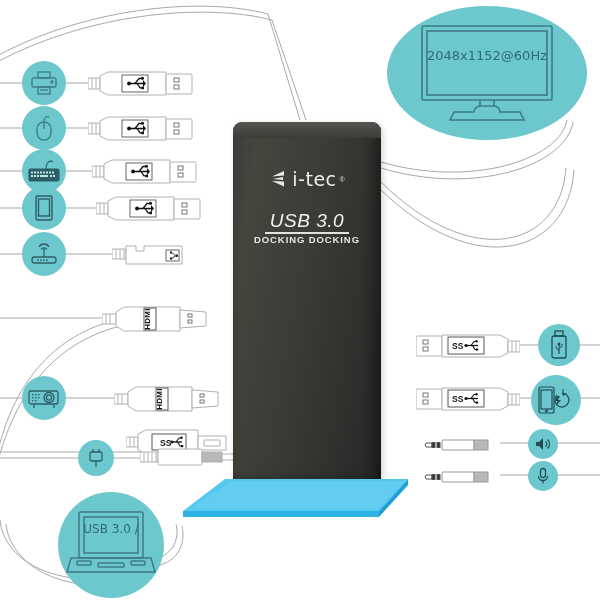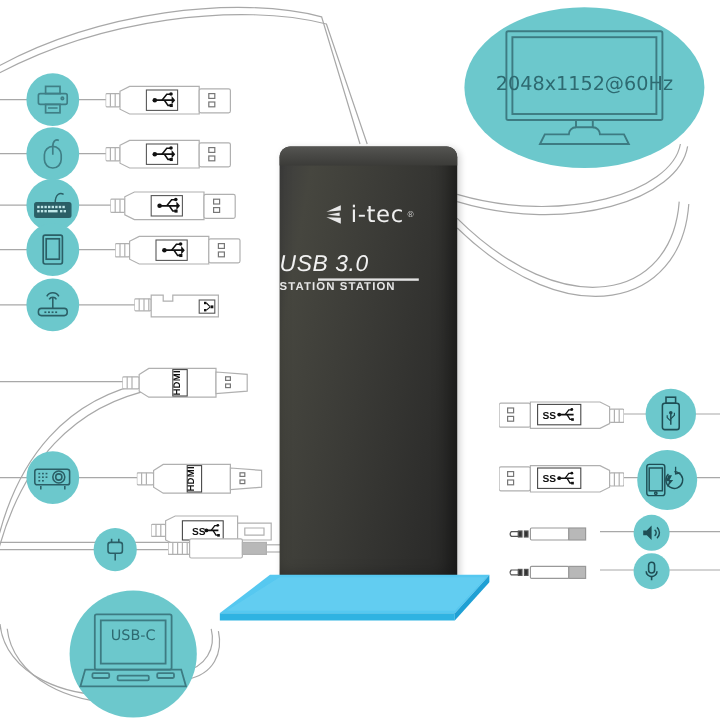--- a/index.html
+++ b/index.html
@@ -20,39 +20,39 @@
   
   .dock{position:absolute;left:233px;top:122px;width:148px;height:360px;
         border-radius:9px 9px 2px 2px;
         background:linear-gradient(100deg,#3c3c3c 0%,#46463f 14%,#3a3a36 48%,#2f2f2d 78%,#272726 100%);
         box-shadow:inset 0 1px 0 rgba(255,255,255,.18),
                    inset -6px 0 14px rgba(0,0,0,.45),
                    2px 2px 6px rgba(0,0,0,.18);}
   .dock-top{position:absolute;left:0;top:0;width:100%;height:16px;
         border-radius:9px 9px 0 0;
         background:linear-gradient(180deg,#555552 0%,#454542 60%,#3b3b38 100%);}
-  .dock-label{position:absolute;left:0;width:100%;color:#e8e8e8;}
+  .dock-label{position:absolute;left:0;width:100%;text-align:center;color:#e8e8e8;}
   .logo-row{top:46px;display:flex;align-items:center;justify-content:center;gap:3px;}
   .logo-row .lg-text{font-size:19px;font-weight:400;letter-spacing:.5px;
         color:#efefef;font-family:"DejaVu Sans", sans-serif;}
   .logo-row .lg-reg{font-size:7px;vertical-align:super;color:#d8d8d8;}
   .usb30{top:88px;font-size:19px;font-style:italic;font-weight:normal;
         letter-spacing:.5px;color:#f2f2f2;}
   .ruleline{position:absolute;left:32px;top:110px;width:84px;height:2px;background:#e2e2e2;}
   .dockstation{top:112px;font-size:9.5px;font-weight:bold;letter-spacing:.9px;color:#e6e6e6;}
 
   
   .base{position:absolute;left:183px;top:477px;width:225px;height:42px;}
 
   
   .callout{position:absolute;border-radius:50%;background:#6cc8cc;
            display:flex;align-items:center;justify-content:center;}
   .co-t1{font-size:18px;color:#2e6a71;letter-spacing:.5px;
            font-family:"DejaVu Sans", sans-serif;}
-  .co-t2{font-size:16px;color:#2e6a71;letter-spacing:0;margin-top:14px;
+  .co-t2{font-size:13px;color:#2e6a71;letter-spacing:0;margin-top:2px;
            font-family:"DejaVu Sans", sans-serif;}
   .lap-t{font-size:12px;color:#2e6a71;line-height:1.25;text-align:center;
            font-family:"DejaVu Sans", sans-serif;}
 </style>
 </head>
 <body>
 
 <div id="stage">
 
   <svg class="abs" style="left:0;top:0;" width="600" height="600">
@@ -406,21 +406,21 @@
           <path d="M14 8 L4 10 L14 11 Z"></path>
           <path d="M15 12.5 L3 12 L15 17.5 Z"></path>
         </g>
       </svg>
       <span class="lg-text">i-tec</span>
       <span class="lg-reg">®</span>
     </div>
 
     <div class="dock-label usb30">USB 3.0</div>
     <div class="ruleline"></div>
-    <div class="dock-label dockstation">STATION STATION</div>
+    <div class="dock-label dockstation">DOCKING DOCKING</div>
   </div>
 
   <svg class="base" viewBox="0 0 225 42">
     <path d="M42 2 L225 2 L196 34 L0 34 Z" fill="#56c8f0"></path>
     <path d="M0 34 L196 34 L196 40 L0 40 Z" fill="#2fb3e2"></path>
     <path d="M196 34 L225 2 L225 8 L196 40 Z" fill="#1fa0d4"></path>
     <path d="M50 4 L222 4 L196 32 L6 32 Z" fill="#6ed2f2" opacity=".55"></path>
   </svg>
 
   <div class="conn" style="left:416px;top:329px;">
@@ -562,17 +562,17 @@
       <g fill="none" stroke="#3d7b82" stroke-width="1.5">
         <rect x="14" y="6" width="64" height="46" rx="1.5"></rect>
         <rect x="19" y="11" width="54" height="36"></rect>
         <path d="M6 52 L86 52 L90 66 L2 66 Z"></path>
         <rect x="33" y="57" width="26" height="4" rx="1"></rect>
         <rect x="12" y="55" width="14" height="4" rx="1"></rect>
         <rect x="66" y="55" width="14" height="4" rx="1"></rect>
       </g>
     </svg>
     <div class="abs" style="left:0;top:30px;width:106px;text-align:center;">
-      <div class="lap-t">USB-C</div>
+      <div class="lap-t">USB 3.0 /</div>
     </div>
   </div>
 
 </div>
 
 </body></html>

